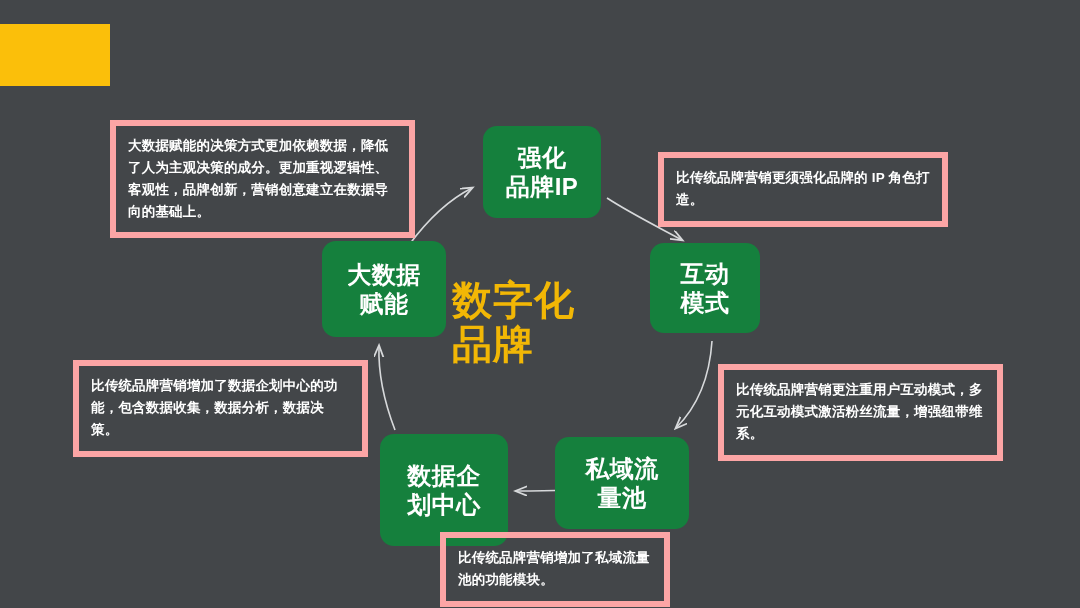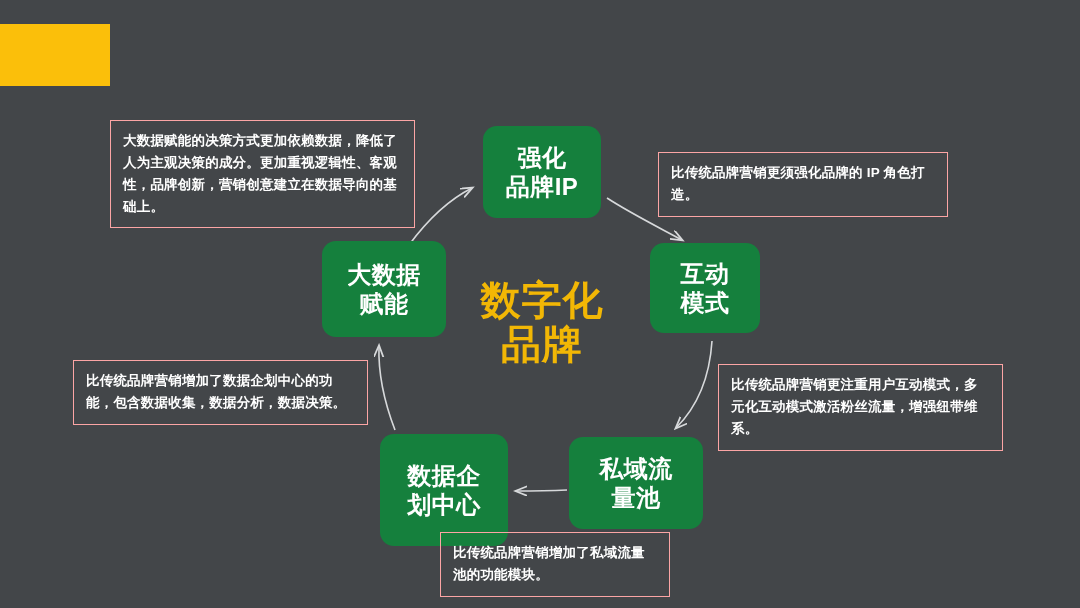--- a/index.html
+++ b/index.html
@@ -70,40 +70,39 @@
     justify-content: center;
     letter-spacing: 0.5px;
   }
 
   .node span { display: block; }
 
   #node-qianghua   { left: 483px; top: 126px; width: 118px; height: 92px; }
   #node-dashuju    { left: 322px; top: 241px; width: 124px; height: 96px; }
   #node-hudong     { left: 650px; top: 243px; width: 110px; height: 90px; }
   #node-shuju      { left: 380px; top: 434px; width: 128px; height: 112px; }
-  #node-siyu       { left: 569px; top: 437px; width: 134px; height: 92px; }
+  #node-siyu       { left: 555px; top: 437px; width: 134px; height: 92px; }
 
   
   .center-label {
     position: absolute;
     left: 452px;
     top: 278px;
     width: 180px;
-    text-align: center;
     color: #F2B705;
     font-size: 40px;
     font-weight: bold;
     line-height: 1.1;
     letter-spacing: 1px;
   }
 
   
   .callout {
     position: absolute;
-    border: 1px solid #fca5a5;
+    border: 6px solid #fca5a5;
     color: #FFFFFF;
     font-size: 13.5px;
     font-weight: bold;
     line-height: 1.62;
     padding: 9px 12px 10px 12px;
     letter-spacing: 0.2px;
   }
 
   #callout-1 { left: 110px; top: 120px; width: 305px; }
   #callout-2 { left: 658px; top: 152px; width: 290px; }

